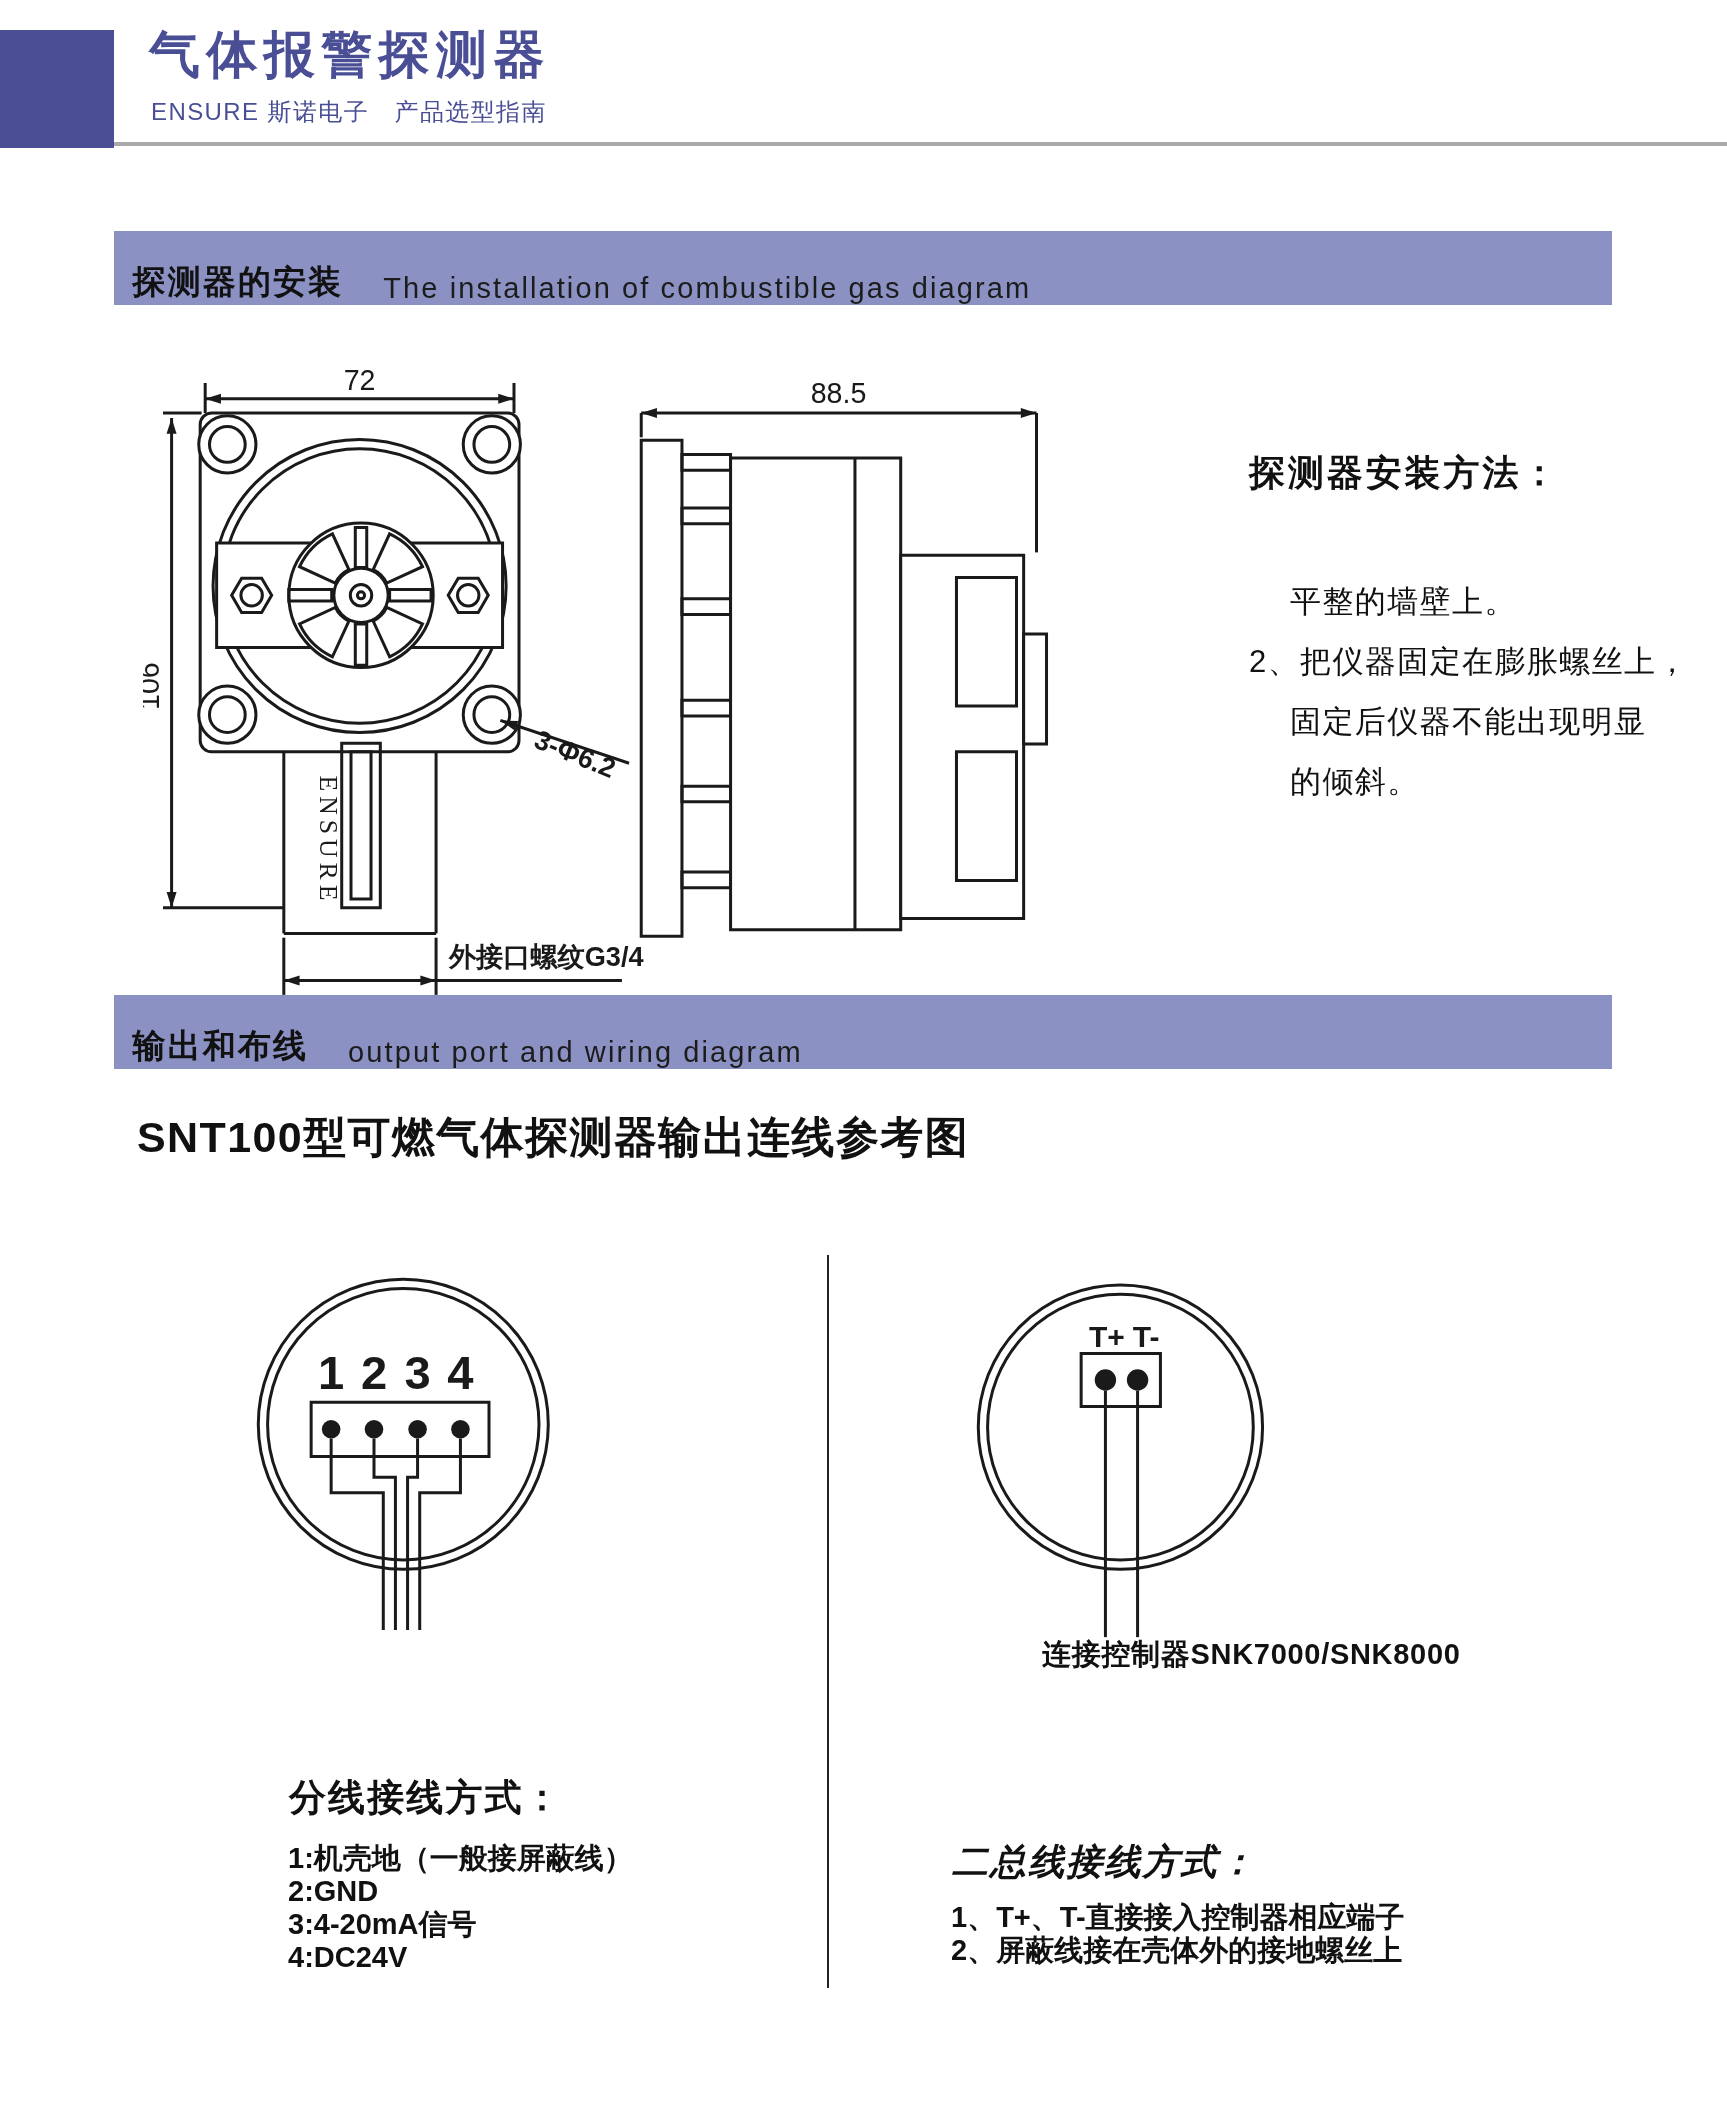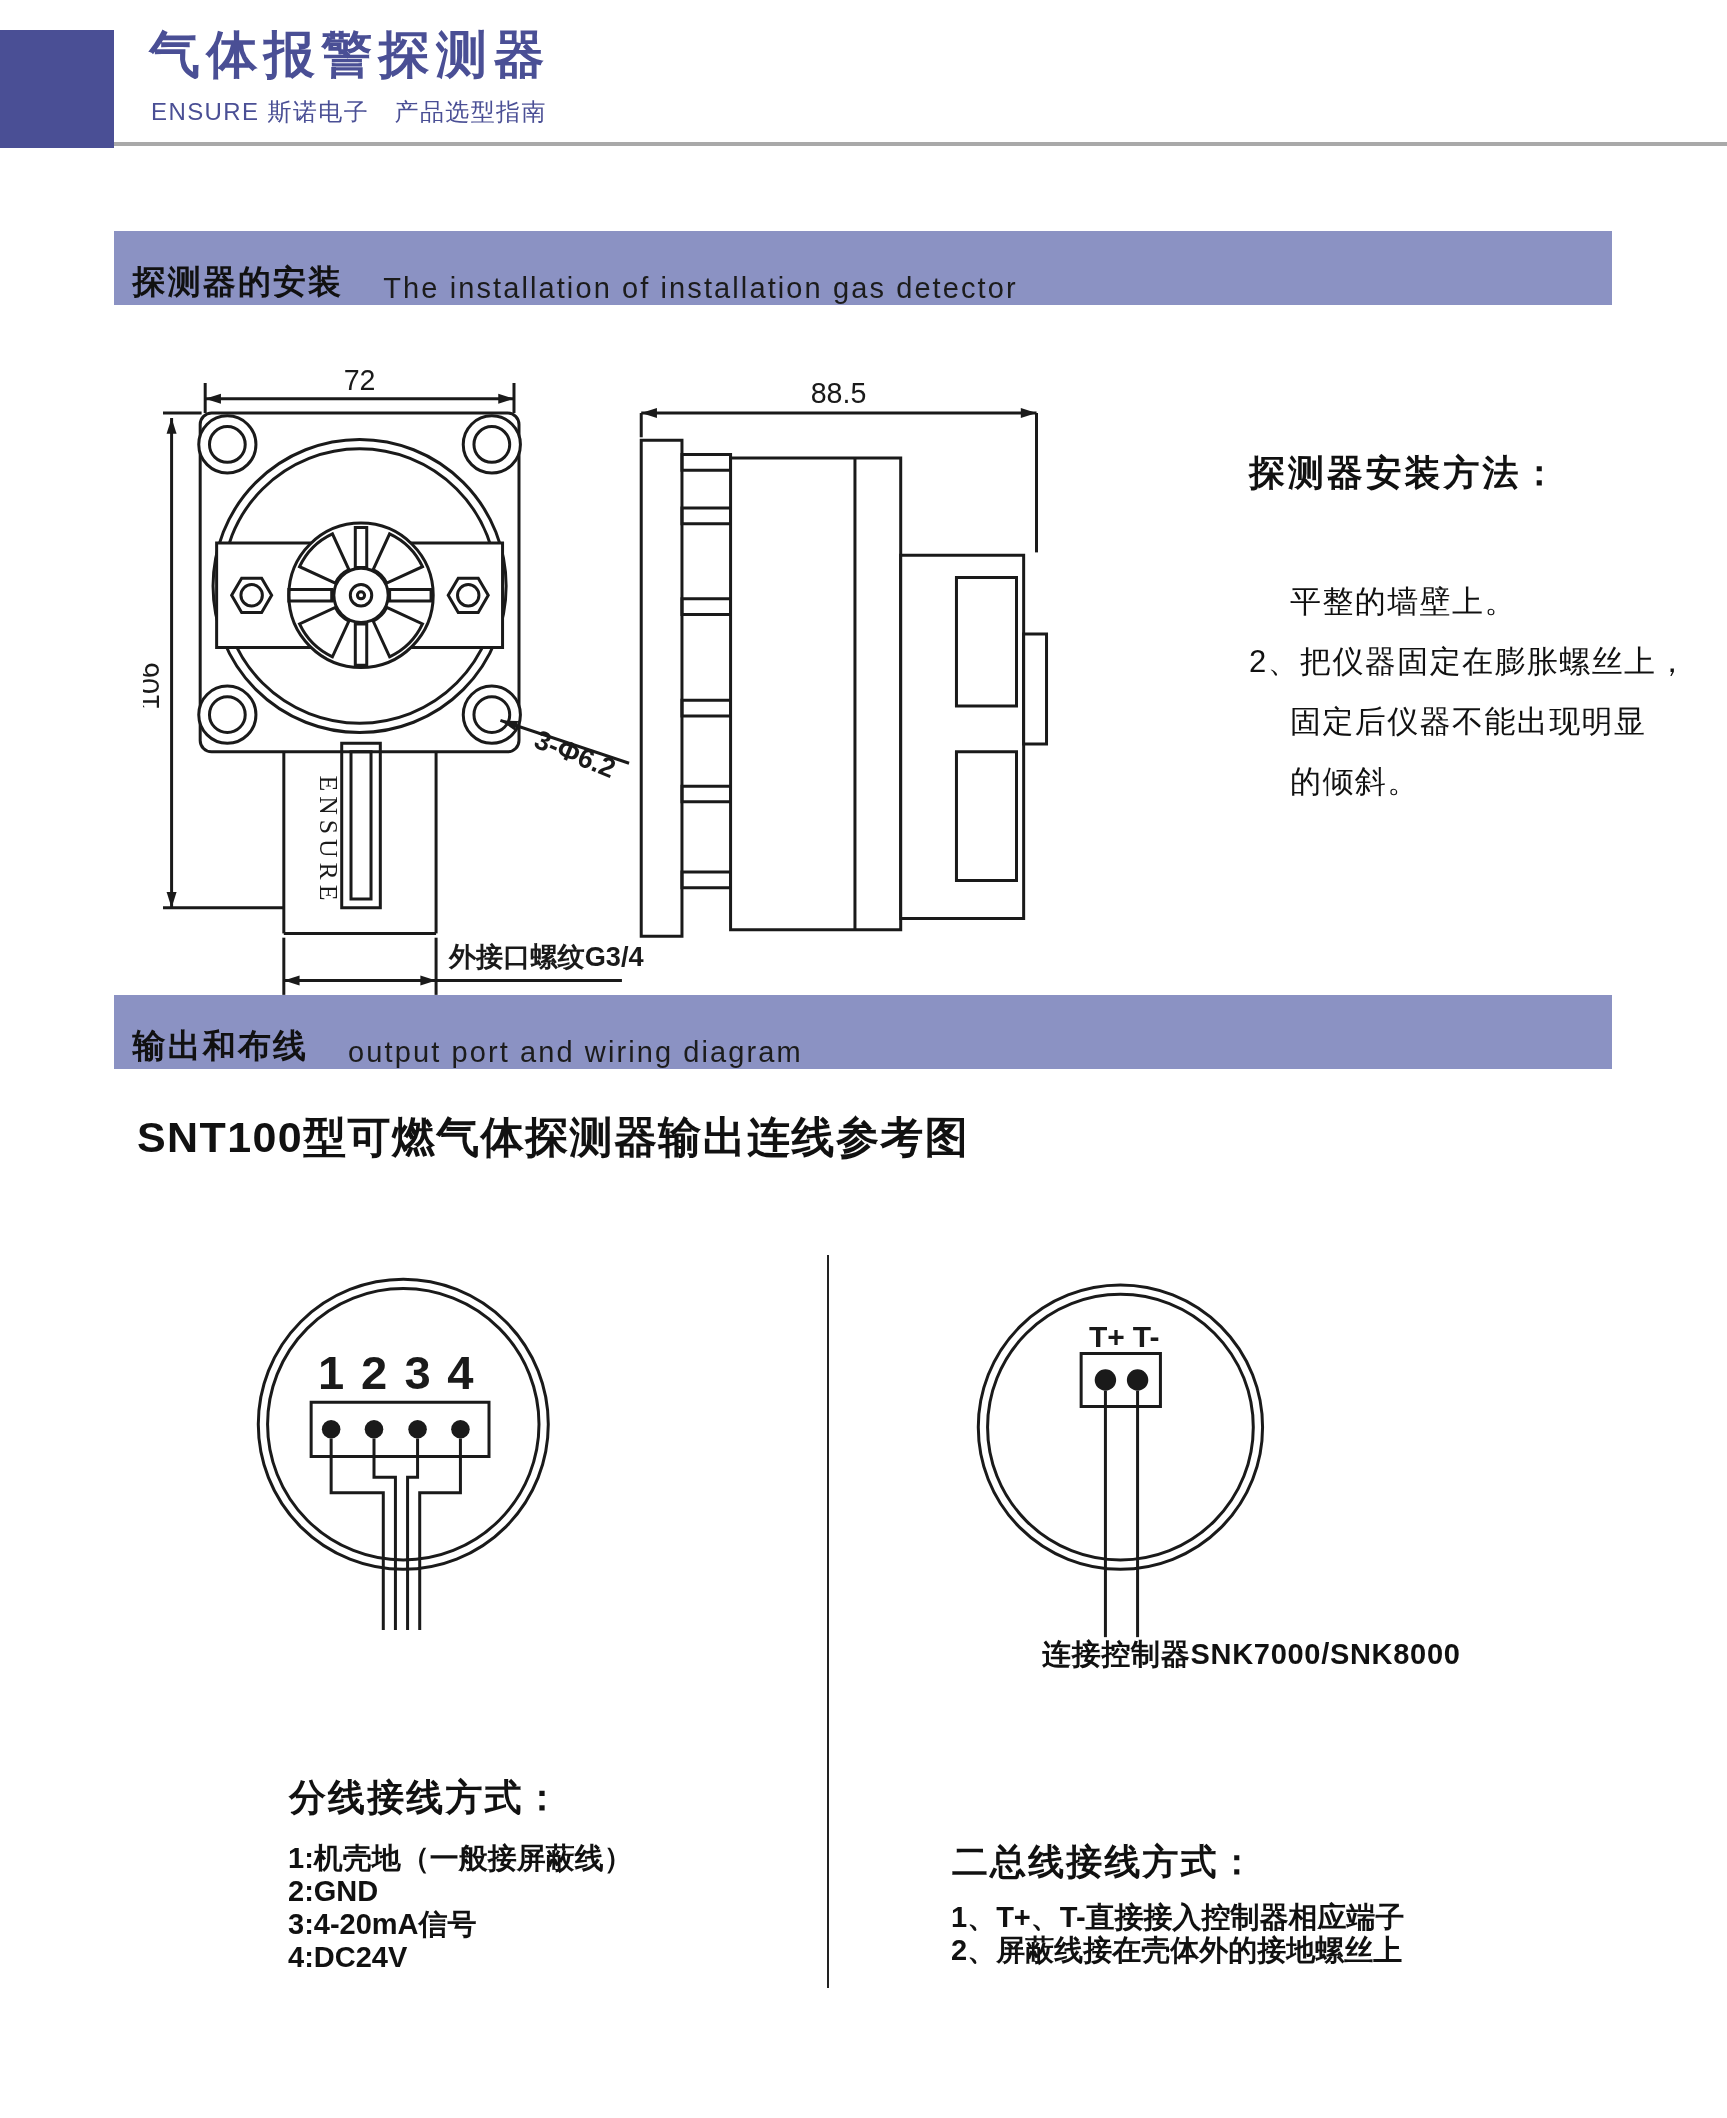--- a/index.html
+++ b/index.html
@@ -23,21 +23,21 @@
   .inst-lines{left:1249px;top:572px;font-size:31px;line-height:60px;letter-spacing:1.4px;}
   .inst-line.cont{padding-left:41px;}
 
   
   .snt-title{left:137px;top:1109px;font-size:43px;font-weight:bold;letter-spacing:1.4px;}
   .col-divider{left:827px;top:1255px;width:2.1px;height:733px;background:#222;}
 
   .cap-left{left:334px;top:1645px;font-size:29px;font-weight:600;line-height:36px;letter-spacing:0.7px;}
   .cap-right{left:1042px;top:1635px;font-size:29px;font-weight:600;letter-spacing:0.7px;}
   .method-left{left:289px;top:1773px;font-size:37px;font-weight:bold;letter-spacing:2.1px;}
-  .method-right{left:952px;top:1838px;font-size:36px;font-weight:bold;letter-spacing:2.1px;}
+  .method-right{left:952px;top:1838px;font-size:36px;font-weight:bold;letter-spacing:2.1px;font-style:italic;}
   .list-left{left:288px;top:1842px;font-size:29px;line-height:33px;font-weight:600;}
   .list-right{left:951px;top:1901px;font-size:29px;line-height:33px;font-weight:600;}
 
   svg{position:absolute;}
   svg *{vector-effect:non-scaling-stroke;}
   .ln{stroke:#1a1a1a;stroke-width:3;fill:none;}
   .fw{stroke:#1a1a1a;stroke-width:3;fill:#ffffff;}
   .fb{fill:#1a1a1a;stroke:none;}
   text.dim{font-family:"Liberation Sans",sans-serif;font-size:40px;fill:#1a1a1a;}
   text.lbl{font-family:"Liberation Sans",sans-serif;font-size:38px;fill:#1a1a1a;font-weight:600;}
@@ -50,21 +50,21 @@
 
 <div class="page">
 
   <div class="abs accent-square"></div>
   <div class="abs header-title">气体报警探测器</div>
   <div class="abs header-subtitle">ENSURE 斯诺电子　产品选型指南</div>
   <div class="abs header-rule"></div>
 
   <div class="abs banner" style="top:231px;">
     <span class="banner-zh">探测器的安装</span>
-    <span class="banner-en">The installation of installation gas detector</span>
+    <span class="banner-en">The installation of combustible gas diagram</span>
   </div>
 
   <svg width="965" height="665" viewBox="200 490 1350 930" style="left:143px;top:350px;">
 
     <line class="ln" x1="287" y1="536" x2="287" y2="578"></line>
     <line class="ln" x1="719" y1="536" x2="719" y2="578"></line>
     <line class="ln" x1="287" y1="558" x2="719" y2="558"></line>
     <polygon class="fb" points="287,558 309,551 309,565"></polygon>
     <polygon class="fb" points="719,558 697,551 697,565"></polygon>
     <text class="dim" x="503" y="546" text-anchor="middle">72</text>

